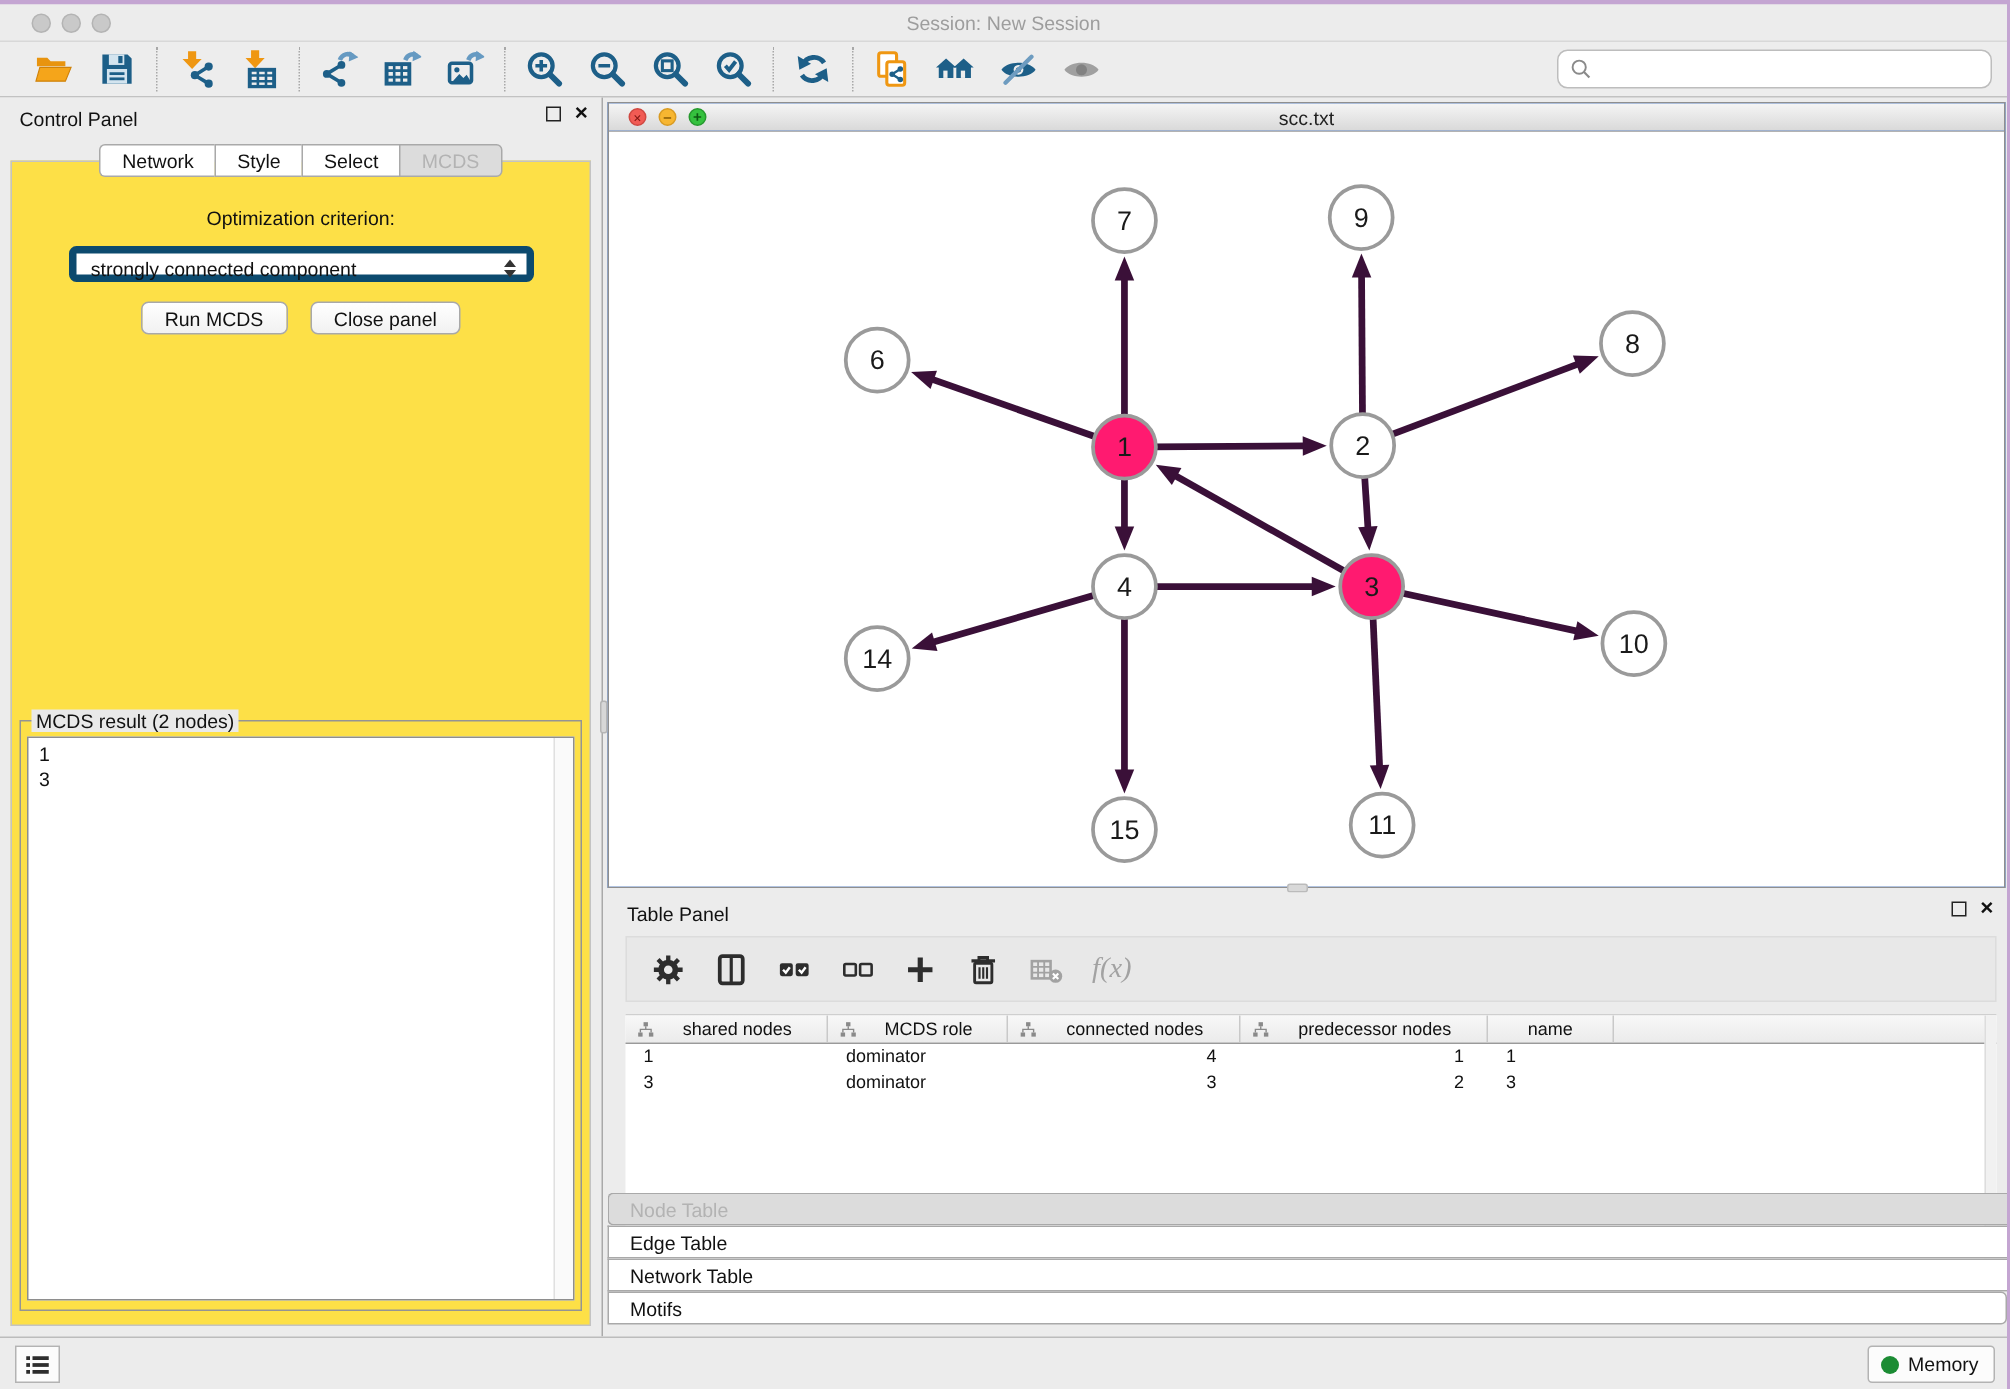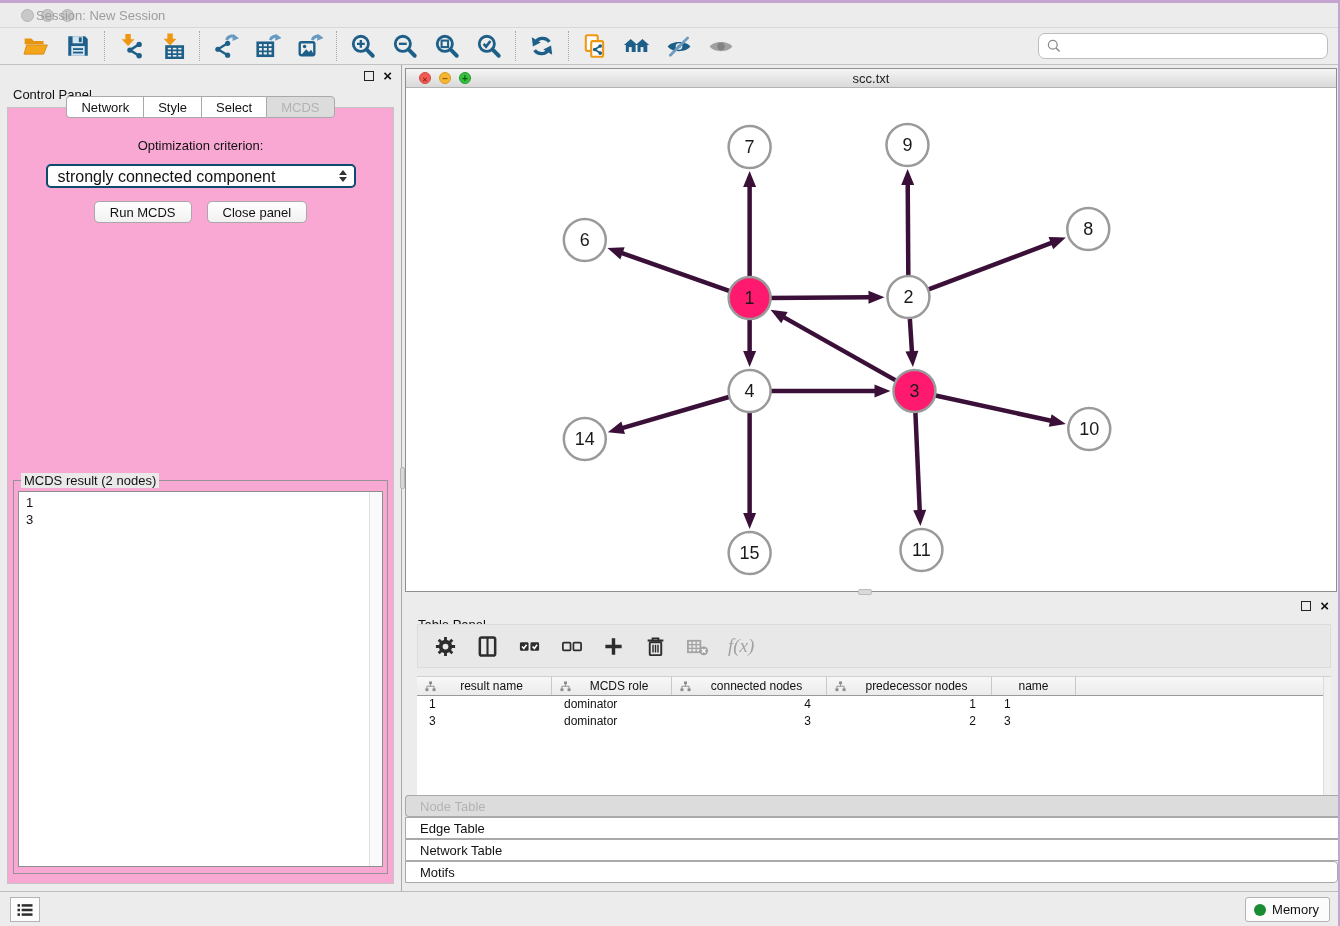--- a/index.html
+++ b/index.html
@@ -5,57 +5,57 @@
   * { margin:0; padding:0; box-sizing:border-box; }
   html,body { width:1340px; height:926px; overflow:hidden;
     font-family:"Liberation Sans","DejaVu Sans",sans-serif; background:#c4a5d2; }
   #app { position:absolute; left:0; top:3px; width:1338px; height:923px; background:#ececec; }
 
   
   #titlebar { position:absolute; left:0; top:0; right:0; height:25px; background:#ececec;
     border-bottom:1px solid #d8d8d8; }
   .tl-gray { position:absolute; top:6px; width:13px; height:13px; border-radius:50%;
     background:#c9c9c9; border:1px solid #b4b4b4; }
-  #win-title { position:absolute; left:0; right:0; top:5px; text-align:left;
-    font-size:13px; color:#9d9d9d;padding-left:36px; }
+  #win-title { position:absolute; left:0; right:0; top:5px; text-align:center;
+    font-size:13px; color:#9d9d9d; }
 
   
   #toolbar { position:absolute; left:0; top:25px; right:0; height:37px; background:#ededed;
     border-bottom:1px solid #c2c2c2; display:flex; align-items:center; padding:0 10px; }
   .tb-group { display:flex; align-items:center; gap:14px; padding:0 12px; }
   .tb-sep { width:1px; height:30px; border-left:1px dotted #a8a8a8; }
   .tb-btn { width:28px; height:28px; display:flex; align-items:center; justify-content:center; cursor:pointer; }
   .tb-btn.disabled { opacity:.95; }
   .tbsvg { width:26px; height:26px; }
   #search-wrap { margin-left:auto; width:290px; height:26px; background:#fff; border:1px solid #bdbdbd;
     border-radius:7px; display:flex; align-items:center; padding:0 7px; }
   #search-input { border:none; outline:none; flex:1; font-size:13px; height:20px; background:transparent; }
 
   
   #control-panel { position:absolute; left:0; top:62px; width:402px; height:826px;
     background:#ececec; border-right:1px solid #a9a9a9; }
   .panel-head { position:relative; height:27px; }
-  .panel-head .ph-title { position:absolute; left:13px; top:22px; font-size:13px; color:#111; }
+  .panel-head .ph-title { position:absolute; left:13px; top:7px; font-size:13px; color:#111; }
   .ph-icons { position:absolute; right:9px; top:6px; display:flex; gap:9px; align-items:center; }
   .float-ic { width:10px; height:10px; border:1.6px solid #222; display:inline-block; }
   .close-ic { font-size:15px; font-weight:bold; color:#111; line-height:10px; cursor:pointer; }
   .close-ic::after { content:"×"; }
 
   .cp-tabs { position:absolute; left:0; right:0; top:31px; display:flex; justify-content:center; z-index:2; }
   .tab { height:22px; padding:0 14px; font-size:13px; line-height:21px; background:#fff;
     border:1px solid #a9a9a9; border-right:none; color:#111; cursor:pointer; }
   .tab:first-child { border-radius:4px 0 0 4px; }
   .tab:last-child { border-right:1px solid #a9a9a9; border-radius:0 4px 4px 0; }
   .tab.active { background:#dcdcdc; color:#b3b3b3; }
 
   #cp-content { position:absolute; left:7px; right:7px; top:42px; bottom:7px;
-    border:1px solid #c3c3c3; background:#f9a8d4; }
+    border:1px solid #c3c3c3; background:#fde047; }
   #opt-label { margin-top:30px; text-align:center; font-size:13px; color:#111; }
   #opt-select { position:relative; margin:11px auto 0 auto; width:310px; height:24px; background:#fff;
-    border:2px solid #0c4a6e; border-radius:5px; font-size:16px; line-height:22px; padding-left:10px;
+    border:5px solid #0c4a6e; border-radius:5px; font-size:13px; line-height:22px; padding-left:10px;
     color:#111; cursor:pointer; }
   .stepper { position:absolute; right:7px; top:4px; display:flex; flex-direction:column; gap:2px; }
   .stepper i { width:0; height:0; border-left:4px solid transparent; border-right:4px solid transparent; }
   .stepper .up { border-bottom:5px solid #333; }
   .stepper .dn { border-top:5px solid #333; }
   #cp-buttons { margin-top:13px; display:flex; justify-content:center; gap:15px; }
   .btn { height:22px; padding:0 15px; background:linear-gradient(#ffffff,#f1f1f1);
     border:1px solid #a9a9a9; border-radius:5px; font-size:13px; color:#111; cursor:pointer; }
 
   #result-field { position:absolute; left:5px; right:5px; top:372px; bottom:9px;
@@ -616,21 +616,21 @@
           </div>
         </span>
       <span id="fx-label">f(x)</span>
     </div>
     <div id="tp-table">
       <div id="tp-header">
           <div class="th col-0">
             <svg viewBox="0 0 12 12">
               <use href="#tree-mini"></use>
             </svg>
-            <span class="th-label">result name</span>
+            <span class="th-label">shared nodes</span>
           </div>
           <div class="th col-1">
             <svg viewBox="0 0 12 12">
               <use href="#tree-mini"></use>
             </svg>
             <span class="th-label">MCDS role</span>
           </div>
           <div class="th col-2">
             <svg viewBox="0 0 12 12">
               <use href="#tree-mini"></use>

